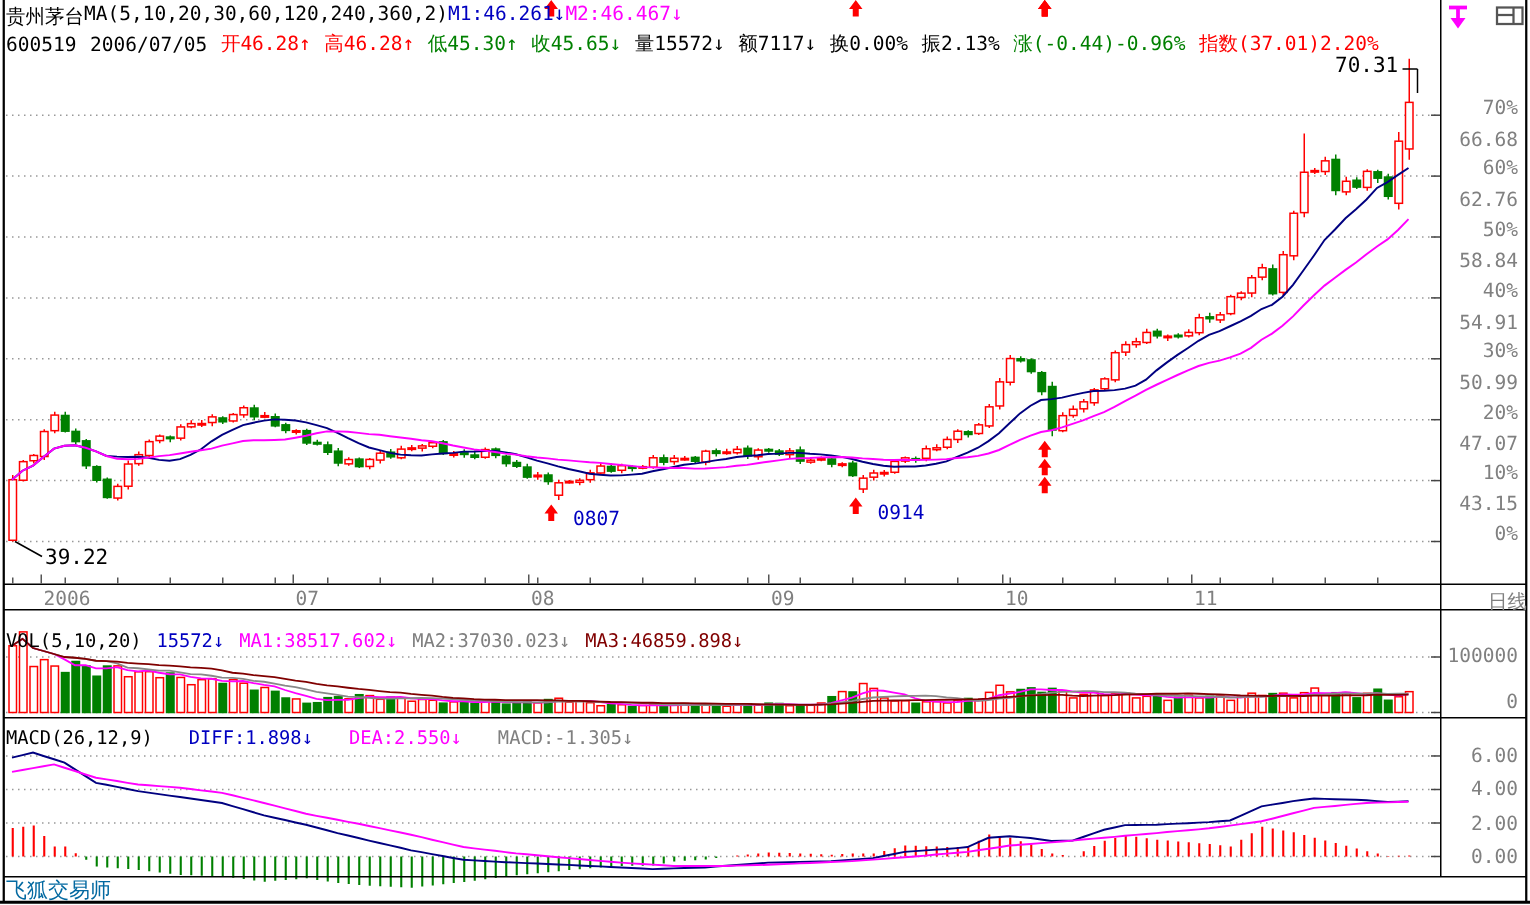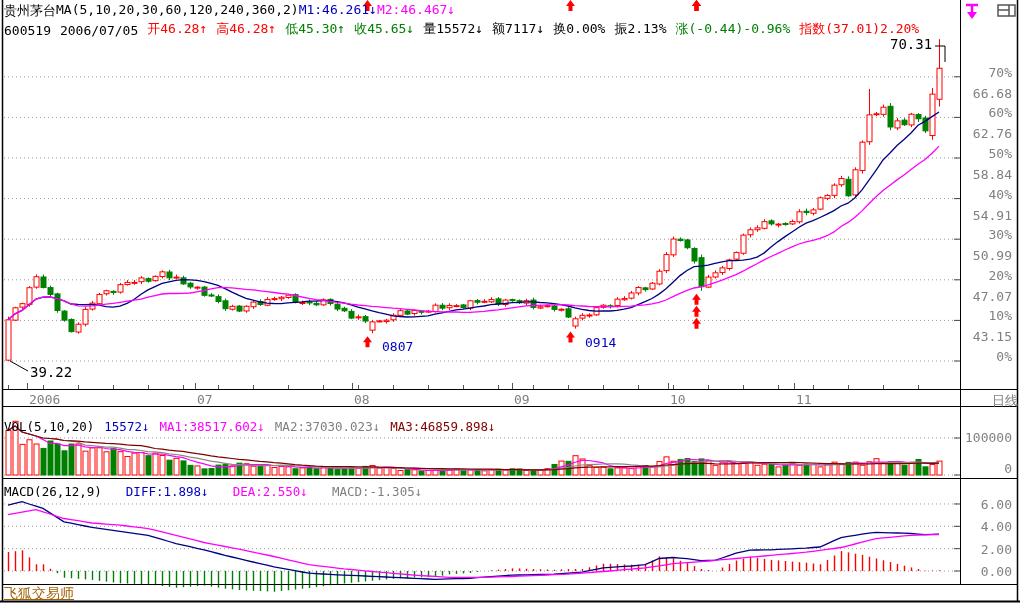--- a/index.html
+++ b/index.html
@@ -10,21 +10,21 @@
   #hline2{top:20px;gap:9px;width:952px;overflow:hidden;align-items:flex-end;}
   #volhead{top:408px;gap:10px;font-size:12.5px;margin-top:11px;}
   #macdhead{top:484px;gap:24px;font-size:12.5px;}
   .k{color:#000}.r{color:#f00}.g{color:#008000}.b{color:#0000c0}
   .m{color:#f0f}.a{color:#808080}.d{color:#800000}
   .lbl{position:absolute;color:#808080;font-size:13px;}
   .ylbl{position:absolute;right:8px;color:#808080;font-size:13px;text-align:right;}
   #chart-svg{position:absolute;left:0;top:0;}
   .anno{position:absolute;font-size:14px;color:#000;}
   .sig{position:absolute;font-size:13px;color:#0000c0;}
-  #statusbar{position:absolute;left:4px;top:585px;font-size:14px;color:#a16207;text-decoration:underline;}
+  #statusbar{position:absolute;left:4px;top:585px;font-size:14px;color:#0369a1;}
   #icons{position:absolute;right:2px;top:2px;width:56px;height:16px;}
 </style>
 </head>
 <body>
 
 <div id="app">
 
   <svg id="chart-svg" width="1020" height="603">
       <line x1="4" y1="361" x2="960" y2="361" stroke="#999999" stroke-width="1" stroke-dasharray="1,3"></line>
       <line x1="954" y1="361" x2="960" y2="361" stroke="#444" stroke-width="1"></line>

